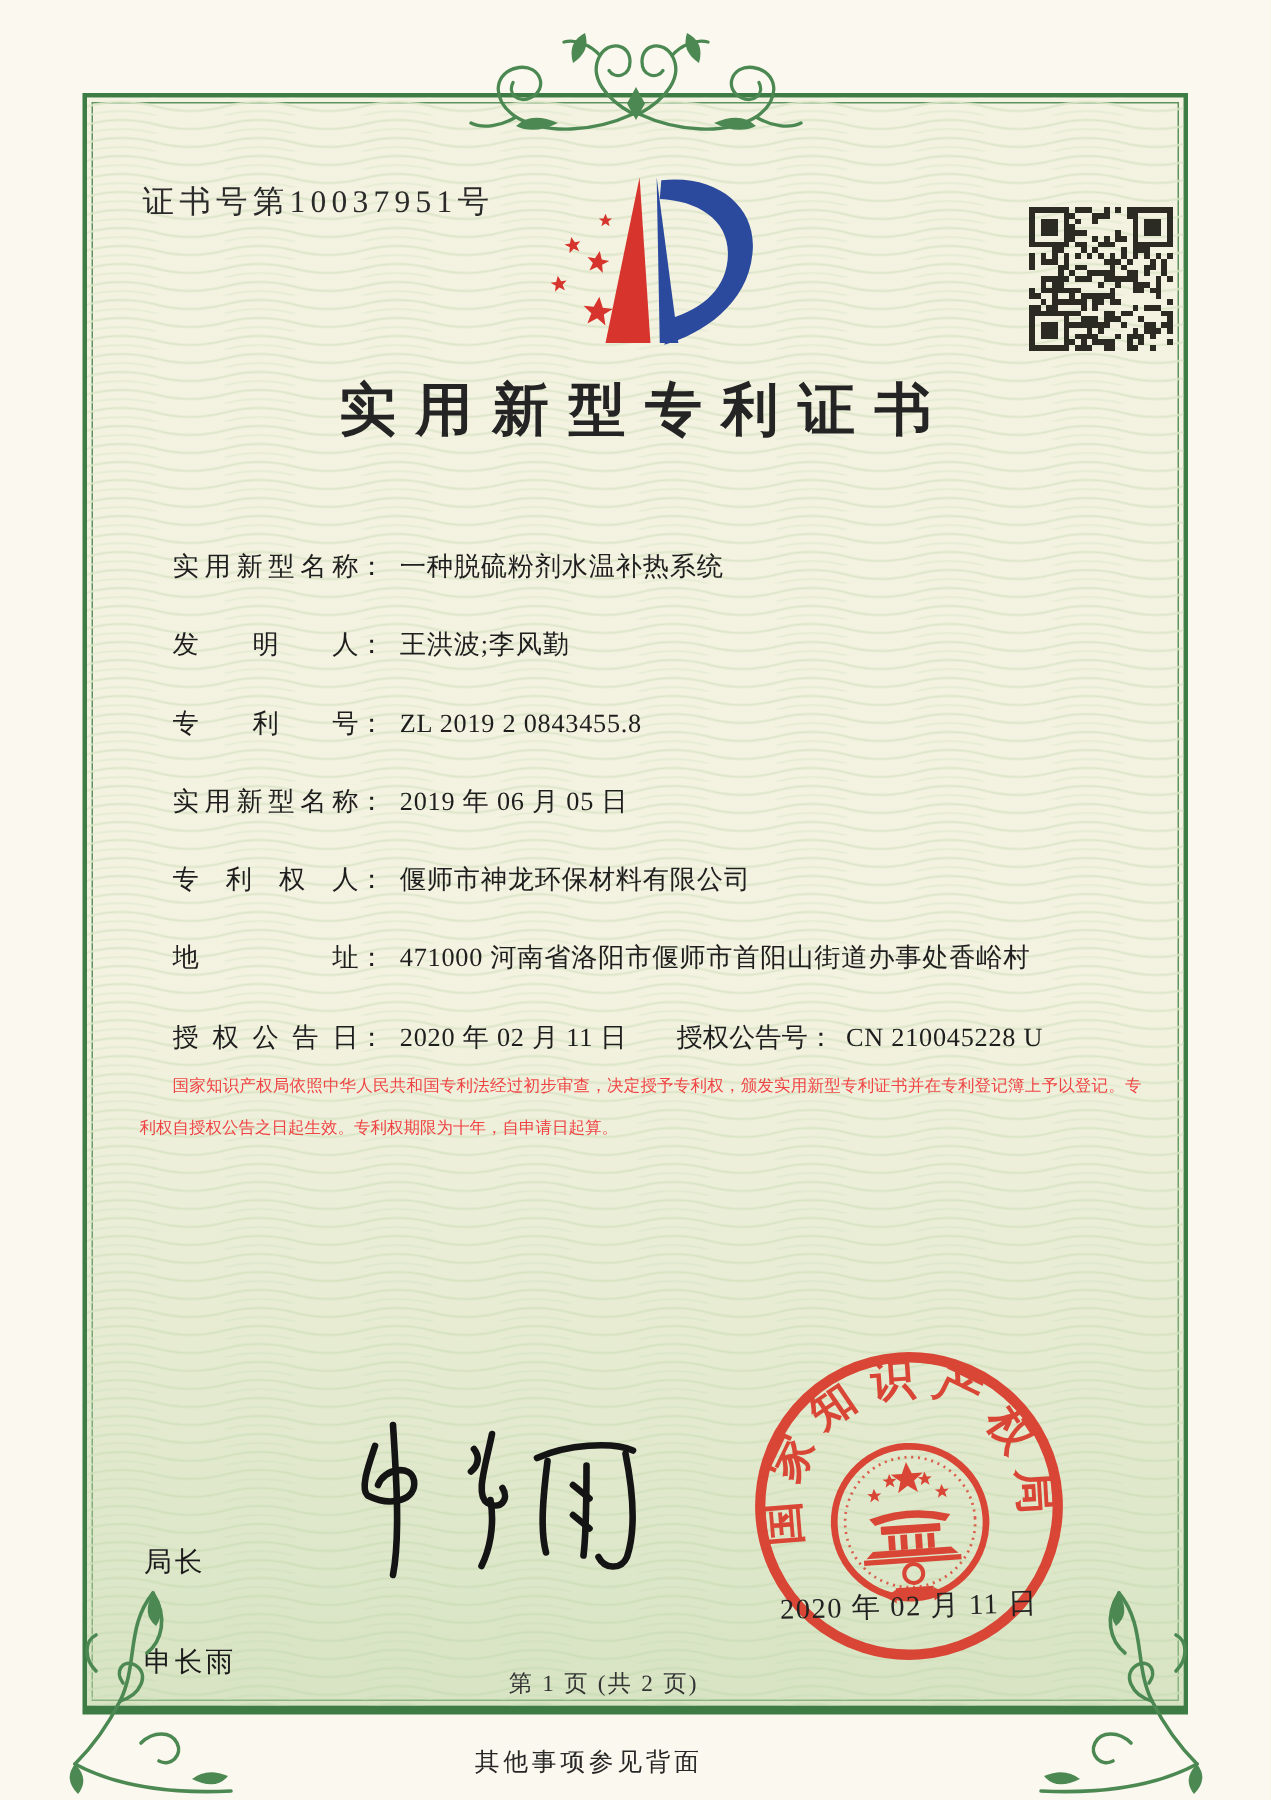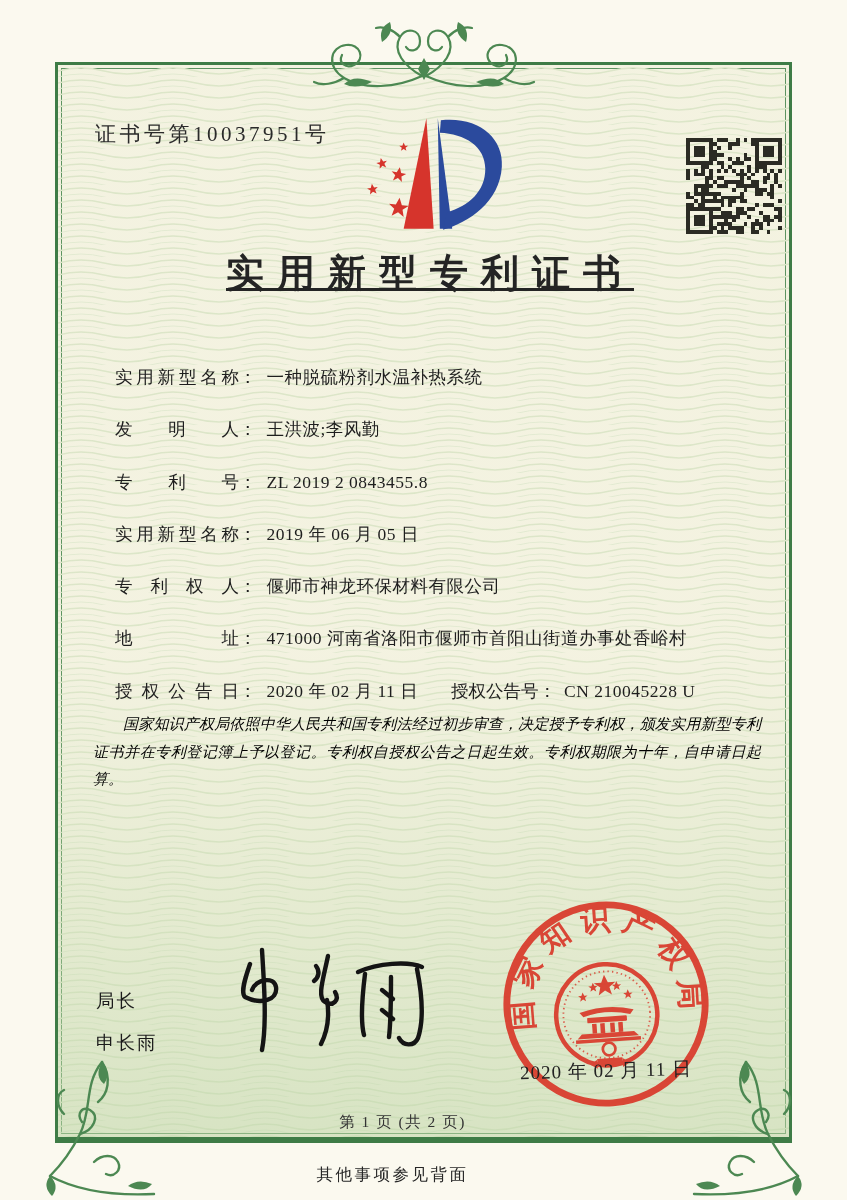--- a/index.html
+++ b/index.html
@@ -42,36 +42,35 @@
   .cert-no{
     position:absolute;left:95px;top:120px;
     font-size:21px;letter-spacing:3.5px;color:#2a2a2a;
   }
   .logo{position:absolute;left:352px;top:112px;}
   .qr{position:absolute;left:686px;top:138px;width:96px;height:96px;}
   .title{
     position:absolute;left:0;right:0;top:248px;text-align:center;
     font-size:38px;font-weight:bold;letter-spacing:13px;text-indent:13px;
     color:#242424;
-    text-decoration:underline;
   }
   .fields{position:absolute;left:95px;top:364px;width:668px;font-size:17.5px;color:#1e1e1e;margin-left:20px;}
   .row{height:52.3px;position:relative;line-height:26px;}
   .lbl{display:inline-block;width:124px;text-align:justify;text-align-last:justify;vertical-align:top;}
   .colon{margin-right:10px;}
   .val{letter-spacing:.5px;}
   .pair2{position:absolute;left:336px;top:0;}
   .pair2 .colon{margin-right:8px;}
   .paras{
     position:absolute;left:93px;top:711px;width:668px;
-    font-size:15px;line-height:27.6px;text-align:justify;color:#000000;font-style:italic;
+    font-size:11px;line-height:27.6px;text-align:justify;color:#ef4444;
   }
   .paras p{margin:0;text-indent:2em;}
   .commissioner{position:absolute;left:96px;top:988px;font-size:18.5px;letter-spacing:2px;color:#1b1b1b;}
-  .commissioner div{margin-bottom:16px;line-height:26px;}
+  .commissioner div{margin-bottom:16px;line-height:26px;margin-top:41px;}
   .signature{position:absolute;left:212px;top:942px;width:230px;height:120px;}
   .seal-wrap{position:absolute;left:498px;top:896px;width:216px;height:216px;transform:rotate(-4deg);opacity:.93;}
   .seal-date{
     position:absolute;left:498px;top:1058px;width:216px;text-align:center;
     font-size:19px;color:#222;letter-spacing:1px;transform:rotate(-1.5deg);
   }
   .page-info{
     position:absolute;left:0;right:62px;top:1112px;text-align:center;
     font-size:15.5px;letter-spacing:1.5px;color:#333;padding-left:20px;
   }

